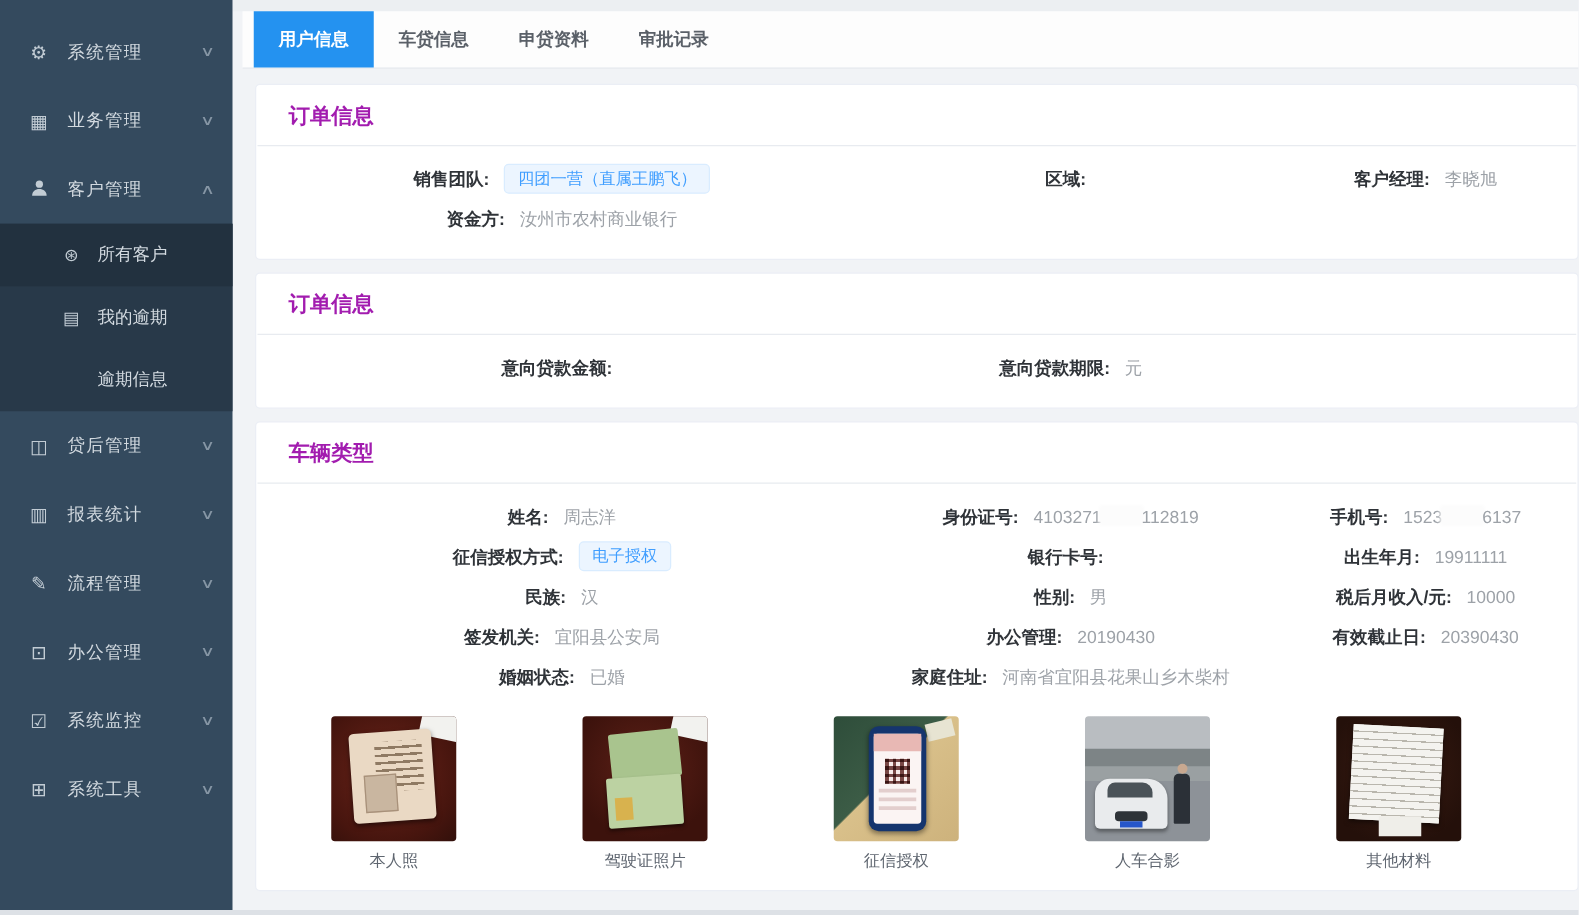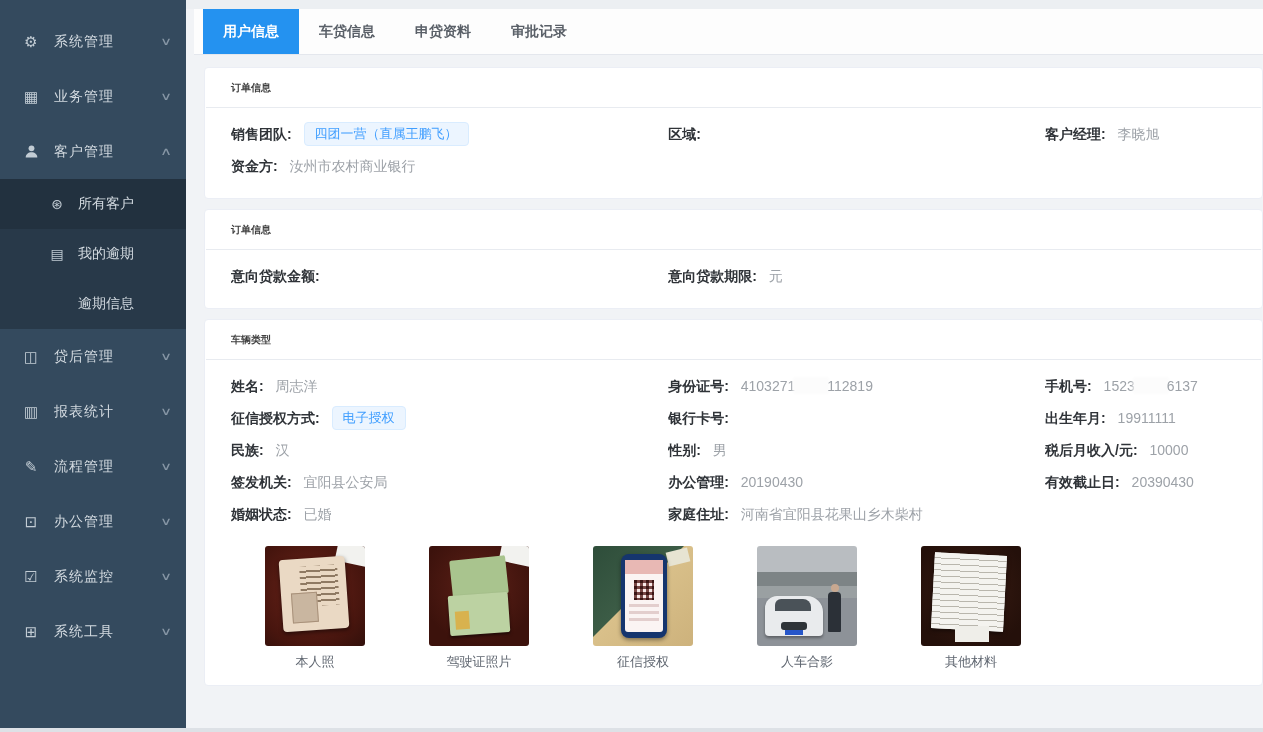--- a/index.html
+++ b/index.html
@@ -22,32 +22,32 @@
 
   
   .main { position:absolute; left:186px; top:0; width:1077px; height:732px; }
   .top-strip { height:9px; background:#eceff2; }
   .tabbar { margin-left:8px; background:#fdfdfd; border-bottom:1px solid #e4e7ed; height:46px; display:flex; align-items:stretch; padding-left:9px; }
   .tab { min-width:96px; padding:0 18px; display:flex; align-items:center; justify-content:center; font-size:14px; color:#5a6068; cursor:pointer;font-weight:bold; }
   .tab.active { background:#2492f0; color:#ffffff; }
 
   .content { margin-left:8px; padding:12px 0 0 10px; }
   .card { background:#ffffff; border:1px solid #ebeef5; border-radius:4px; padding:13px 0 14px; margin-bottom:10px; }
-  .card-header { font-size:10px; font-weight:bold; color:#404040; padding:0 26px 12px; }
+  .card-header { font-size:17px; font-weight:bold; color:#a21caf; padding:0 26px 12px; }
   .card-divider { height:1px; background:#e8ebf0; margin:0 1px; }
   .fields { padding:10px 26px 2px; }
-  .frow { display:grid; grid-template-columns:43.5% 37.5% 19%; }
+  .frow { display:grid; grid-template-columns:43.5% 37.5% 19%;text-align:center; }
   .field { line-height:32px; font-size:14px; white-space:nowrap; overflow:hidden; }
   .flabel { font-weight:bold; color:#2f3338; margin-right:8px; }
   .fvalue { color:#9da2a8; }
   .redact { display:inline-block; width:32px; height:13px; background:#fcfcfc; box-shadow:0 0 3px 2px #fcfcfc; vertical-align:-1px; }
   .tag { display:inline-block; background:#ecf5ff; border:1px solid #d9ecff; color:#409eff; font-size:13px; line-height:22px; padding:0 10px; border-radius:4px; vertical-align:1px; }
 
   
-  .attachments { display:flex; padding:14px 0 0 60px; }
+  .attachments { display:flex; padding:14px 0 0 60px;gap:37px; }
   .attach { width:100px; margin-right:64px; text-align:center; }
   .thumb { width:100px; height:100px; border-radius:3px; overflow:hidden; position:relative; cursor:pointer; }
   .caption { font-size:13px; color:#5f6670; margin-top:7px; }
 
   
   .t1 { background:radial-gradient(circle at 45% 45%, #6b241a 0%, #47150e 70%, #32100b 100%); }
   .t1 .idcard { position:absolute; left:16px; top:12px; width:66px; height:72px; background:#ead9c4; border-radius:4px; transform:rotate(-4deg); box-shadow:0 2px 4px rgba(0,0,0,.5); }
   .t1 .idcard .photo { position:absolute; left:10px; bottom:8px; width:26px; height:30px; background:#c9b6a0; border:1px solid #a8917a; }
   .t1 .idcard .lines { position:absolute; right:8px; top:8px; width:38px; height:40px; background:repeating-linear-gradient(#ead9c4 0 4px, #8f7a63 4px 6px); }
   .t1 .paper, .t2 .paper { position:absolute; right:-6px; top:-8px; width:34px; height:26px; background:#f2f2ef; transform:rotate(12deg); }

